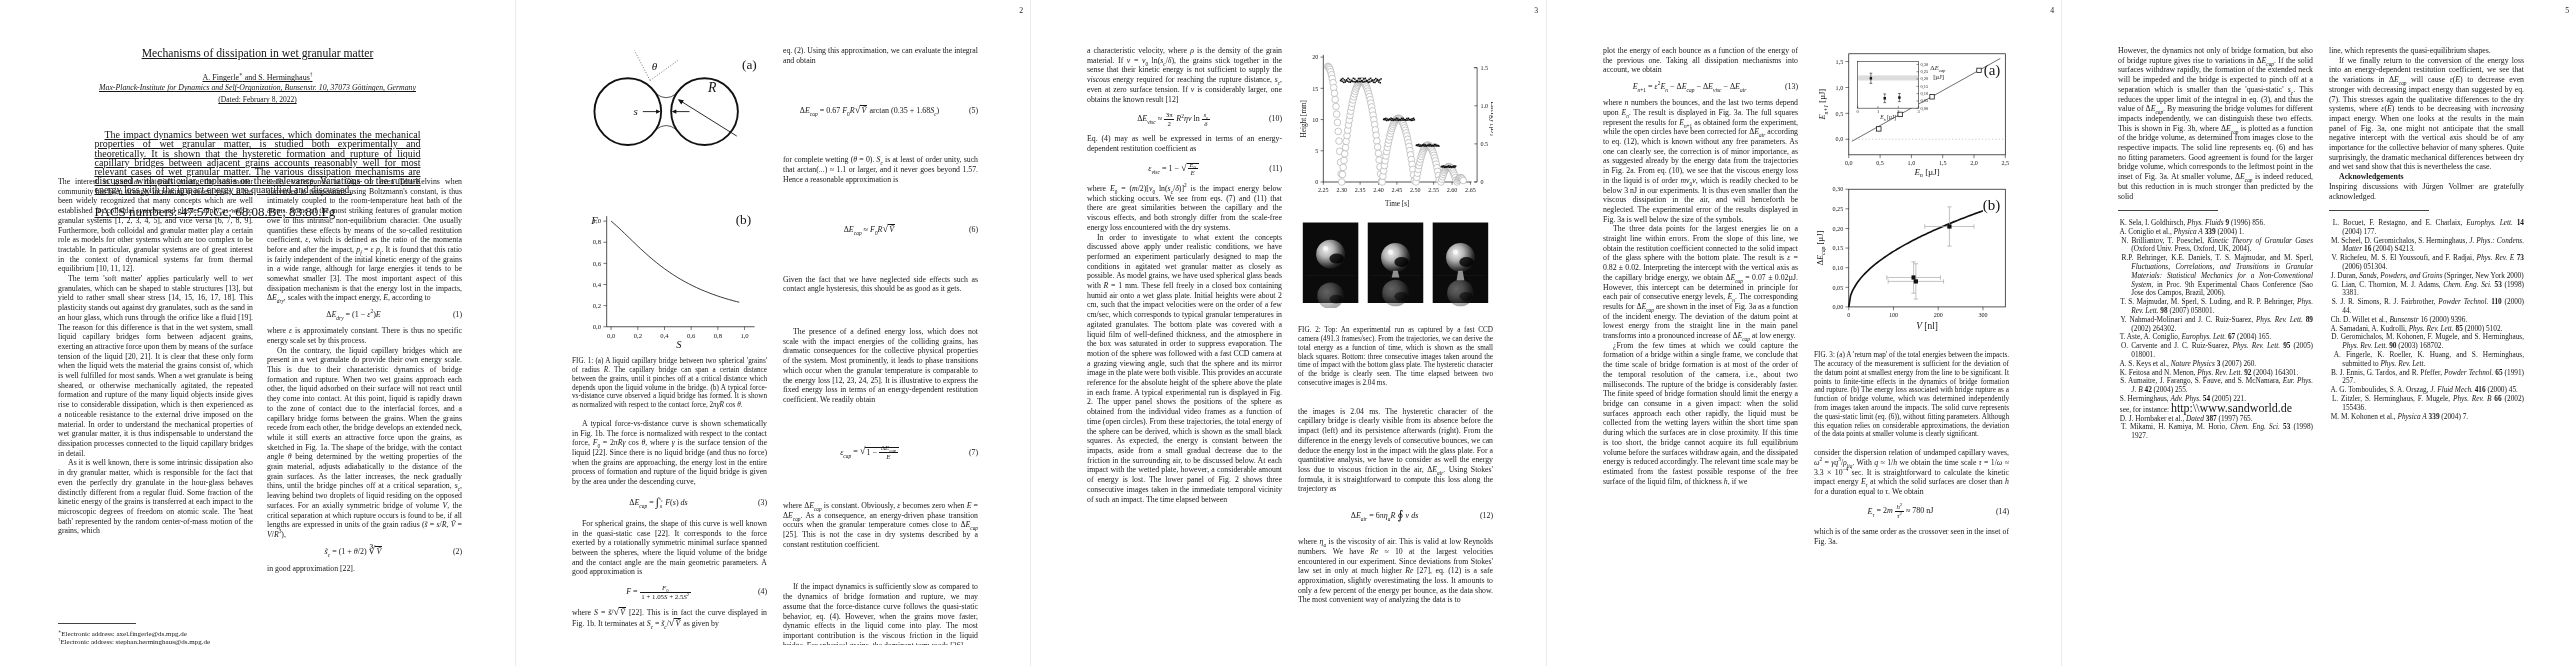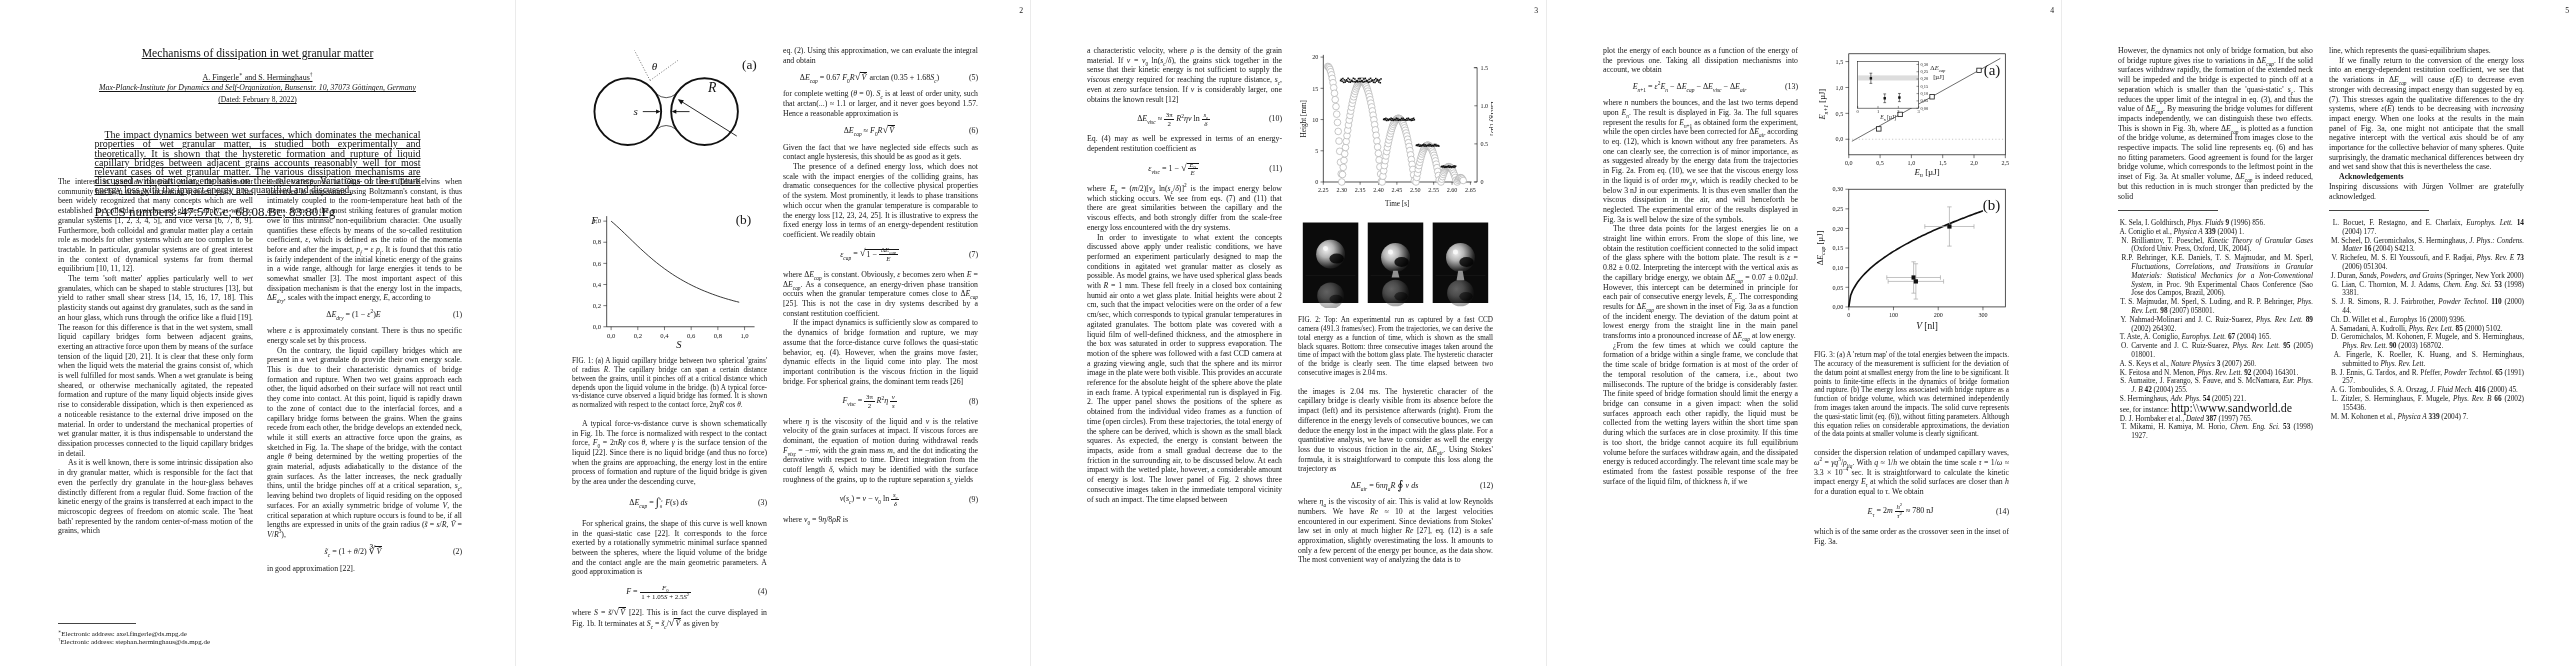--- a/index.html
+++ b/index.html
@@ -146,21 +146,21 @@
           <div class="par">For spherical grains, the shape of this curve is well known in the quasi-static case [22]. It corresponds to the force exerted by a rotationally symmetric minimal surface spanned between the spheres, where the liquid volume of the bridge and the contact angle are the main geometric parameters. A good approximation is</div>
           <div class="eq">
             <div class="eqb"><i>F</i> = <span class="frac">
                 <span><i>F</i><sub>0</sub></span>
                 <span>1 + 1.05<i>S</i> + 2.5<i>S</i><sup>2</sup></span>
               </span></div>
             <div class="eqn">(4)</div>
           </div>
           <div class="par ni">where <i>S</i> = <i>s̃</i>/<span class="rt">√</span><span class="ol"><i>Ṽ</i></span> [22]. This is in fact the curve displayed in Fig. 1b. It terminates at <i>S<sub>c</sub></i> = <i>s̃<sub>c</sub></i>/<span class="rt">√</span><span class="ol"><i>Ṽ</i></span> as given by</div>
         </div>
-        <div class="col" style="left: 267px; top: 46px; height: 599px;">
+        <div class="col" style="left: 267px; top: 46px; height: 599px; gap: 33px;">
           <div class="par ni">eq. (2). Using this approximation, we can evaluate the integral and obtain</div>
           <div class="eq">
             <div class="eqb">Δ<i>E<sub>cap</sub></i> = 0.67 <i>F</i><sub>0</sub><i>R</i><span class="rt">√</span><span class="ol"><i>Ṽ</i></span> arctan (0.35 + 1.68<i>S<sub>c</sub></i>)</div>
             <div class="eqn">(5)</div>
           </div>
           <div class="par ni">for complete wetting (<i>θ</i> = 0). <i>S<sub>c</sub></i> is at least of order unity, such that arctan(...) ≈ 1.1 or larger, and it never goes beyond 1.57. Hence a reasonable approximation is</div>
           <div class="eq">
             <div class="eqb">Δ<i>E<sub>cap</sub></i> ≈ <i>F</i><sub>0</sub><i>R</i><span class="rt">√</span><span class="ol"><i>Ṽ</i></span></div>
             <div class="eqn">(6)</div>
           </div>
@@ -214,21 +214,21 @@
           <div class="eq">
             <div class="eqb"><i>ε<sub>visc</sub></i> = 1 − <span class="rt">√</span><span class="ol"><span class="frac">
                   <span><i>E</i><sub>0</sub></span>
                   <span><i>E</i></span>
                 </span></span></div>
             <div class="eqn">(11)</div>
           </div>
           <div class="par ni">where <i>E</i><sub>0</sub> = (<i>m</i>/2)[<i>v</i><sub>0</sub> ln(<i>s<sub>c</sub></i>/<i>δ</i>)]<sup>2</sup> is the impact energy below which sticking occurs. We see from eqs. (7) and (11) that there are great similarities between the capillary and the viscous effects, and both strongly differ from the scale-free energy loss encountered with the dry systems.</div>
           <div class="par">In order to investigate to what extent the concepts discussed above apply under realistic conditions, we have performed an experiment particularly designed to map the conditions in agitated wet granular matter as closely as possible. As model grains, we have used spherical glass beads with <i>R</i> = 1 mm. These fell freely in a closed box containing humid air onto a wet glass plate. Initial heights were about 2 cm, such that the impact velocities were on the order of a few cm/sec, which corresponds to typical granular temperatures in agitated granulates. The bottom plate was covered with a liquid film of well-defined thickness, and the atmosphere in the box was saturated in order to suppress evaporation. The motion of the sphere was followed with a fast CCD camera at a grazing viewing angle, such that the sphere and its mirror image in the plate were both visible. This provides an accurate reference for the absolute height of the sphere above the plate in each frame. A typical experimental run is displayed in Fig. 2. The upper panel shows the positions of the sphere as obtained from the individual video frames as a function of time (open circles). From these trajectories, the total energy of the sphere can be derived, which is shown as the small black squares. As expected, the energy is constant between the impacts, aside from a small gradual decrease due to the friction in the surrounding air, to be discussed below. At each impact with the wetted plate, however, a considerable amount of energy is lost. The lower panel of Fig. 2 shows three consecutive images taken in the immediate temporal vicinity of such an impact. The time elapsed between</div>
         </div>
-        <div class="col" style="left: 267px; top: 46px; height: 599px;">
+        <div class="col" style="left: 267px; top: 46px; height: 599px; gap: 10px;">
           <div class="figwrap"><svg width="195" height="262" viewBox="0 0 350 472" style="font-size:14px">
               <defs>
                 <radialGradient id="sphg" cx="35%" cy="35%" r="75%">
                   <stop offset="0%" stop-color="#f0f0f0"></stop>
                   <stop offset="35%" stop-color="#b5b5b5"></stop>
                   <stop offset="80%" stop-color="#2a2a2a"></stop>
                   <stop offset="100%" stop-color="#0d0d0d"></stop>
                 </radialGradient>
               </defs>
               <line x1="45" y1="16" x2="45" y2="245" stroke="#111" stroke-width="1.3"></line>
@@ -818,21 +818,21 @@
           <div class="runhead">Acknowledgements</div>
           <div class="par ni">Inspiring discussions with Jürgen Vollmer are gratefully acknowledged.</div>
           <div class="bibrule"></div>
           <div class="refs">
             <div class="ref"><span class="reflab">[16]</span> L. Bocuet, F. Restagno, and E. Charlaix, <i>Europhys. Lett.</i> <b>14</b> (2004) 177.</div>
             <div class="ref"><span class="reflab">[17]</span> M. Scheel, D. Geromichalos, S. Herminghaus, <i>J. Phys.: Condens. Matter</i> <b>16</b> (2004) S4213.</div>
             <div class="ref"><span class="reflab">[18]</span> V. Richefeu, M. S. El Youssoufi, and F. Radjai, <i>Phys. Rev. E</i> <b>73</b> (2006) 051304.</div>
             <div class="ref"><span class="reflab">[19]</span> J. Duran, <i>Sands, Powders, and Grains</i> (Springer, New York 2000)</div>
             <div class="ref"><span class="reflab">[20]</span> G. Lian, C. Thornton, M. J. Adams, <i>Chem. Eng. Sci.</i> <b>53</b> (1998) 3381.</div>
             <div class="ref"><span class="reflab">[21]</span> S. J. R. Simons, R. J. Fairbrother, <i>Powder Technol.</i> <b>110</b> (2000) 44.</div>
-            <div class="ref"><span class="reflab">[22]</span> Ch. D. Willet et al., <i>Europhys</i> 16 (2000) 9396.</div>
+            <div class="ref"><span class="reflab">[22]</span> Ch. D. Willet et al., <i>Bunsenstr</i> 16 (2000) 9396.</div>
             <div class="ref"><span class="reflab">[23]</span> A. Samadani, A. Kudrolli, <i>Phys. Rev. Lett.</i> <b>85</b> (2000) 5102.</div>
             <div class="ref"><span class="reflab">[24]</span> D. Geromichalos, M. Kohonen, F. Mugele, and S. Herminghaus, <i>Phys. Rev. Lett.</i> <b>90</b> (2003) 168702.</div>
             <div class="ref"><span class="reflab">[25]</span> A. Fingerle, K. Roeller, K. Huang, and S. Herminghaus, submitted to <i>Phys. Rev. Lett.</i></div>
             <div class="ref"><span class="reflab">[26]</span> B. J. Ennis, G. Tardos, and R. Pfeffer, <i>Powder Technol.</i> <b>65</b> (1991) 257.</div>
             <div class="ref"><span class="reflab">[27]</span> A. G. Tomboulides, S. A. Orszag, <i>J. Fluid Mech.</i> <b>416</b> (2000) 45.</div>
             <div class="ref"><span class="reflab">[28]</span> L. Zitzler, S. Herminghaus, F. Mugele, <i>Phys. Rev. B</i> <b>66</b> (2002) 155436.</div>
             <div class="ref"><span class="reflab">[29]</span> M. M. Kohonen et al., <i>Physica A</i> <b>339</b> (2004) 7.</div>
           </div>
         </div>
       </div>

